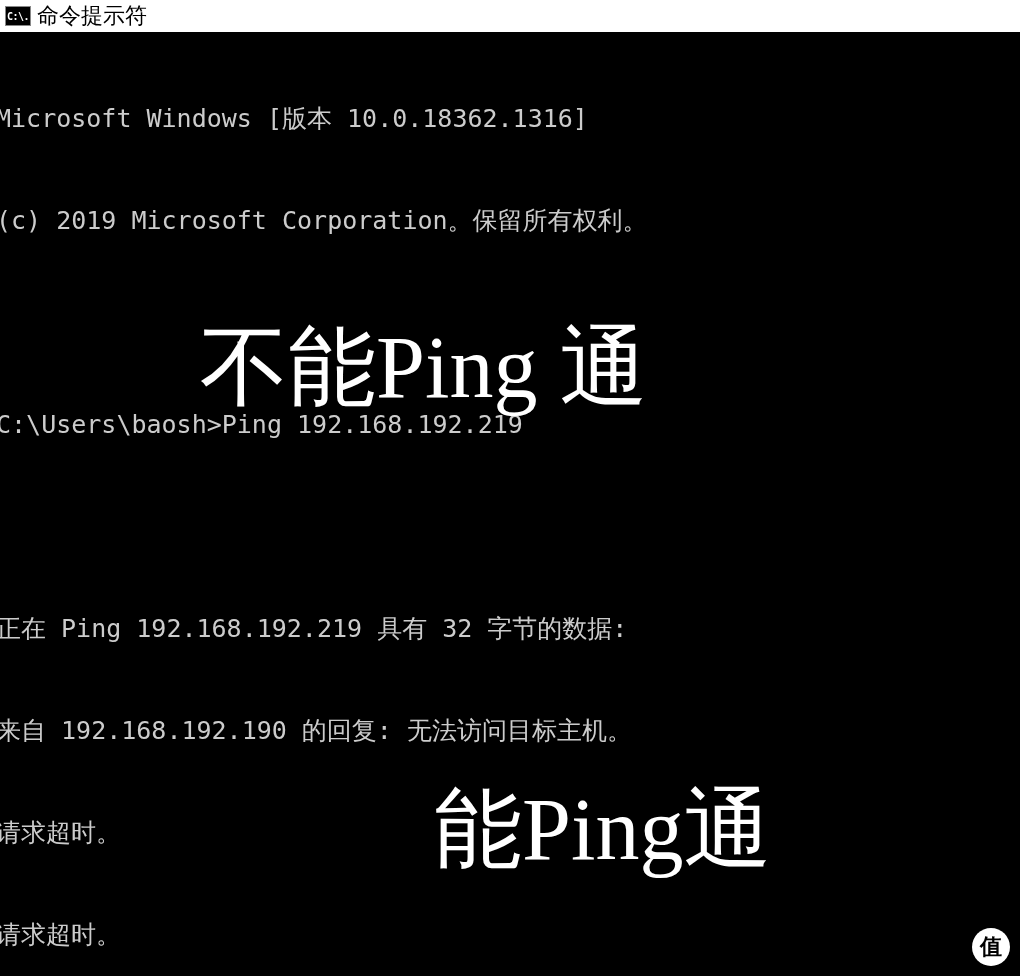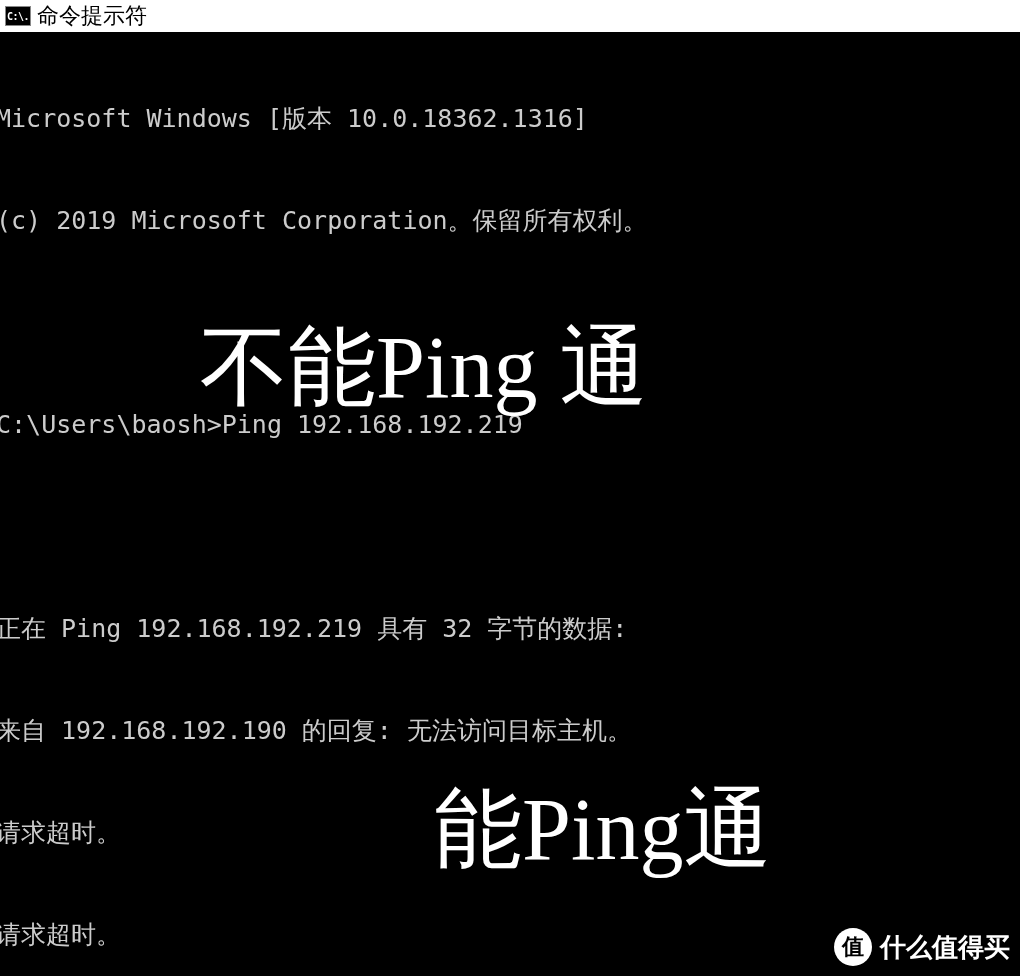--- a/index.html
+++ b/index.html
@@ -140,14 +140,13 @@
   
   
   
 </div>
 
 <div class="annotation anno1">不能Ping 通</div>
 <div class="annotation anno2">能Ping通</div>
 
 <div class="watermark">
   <div class="watermark-badge">值</div>
-  <div class="watermark-text">什么值得买</div>
 </div>
 
 </body></html>

